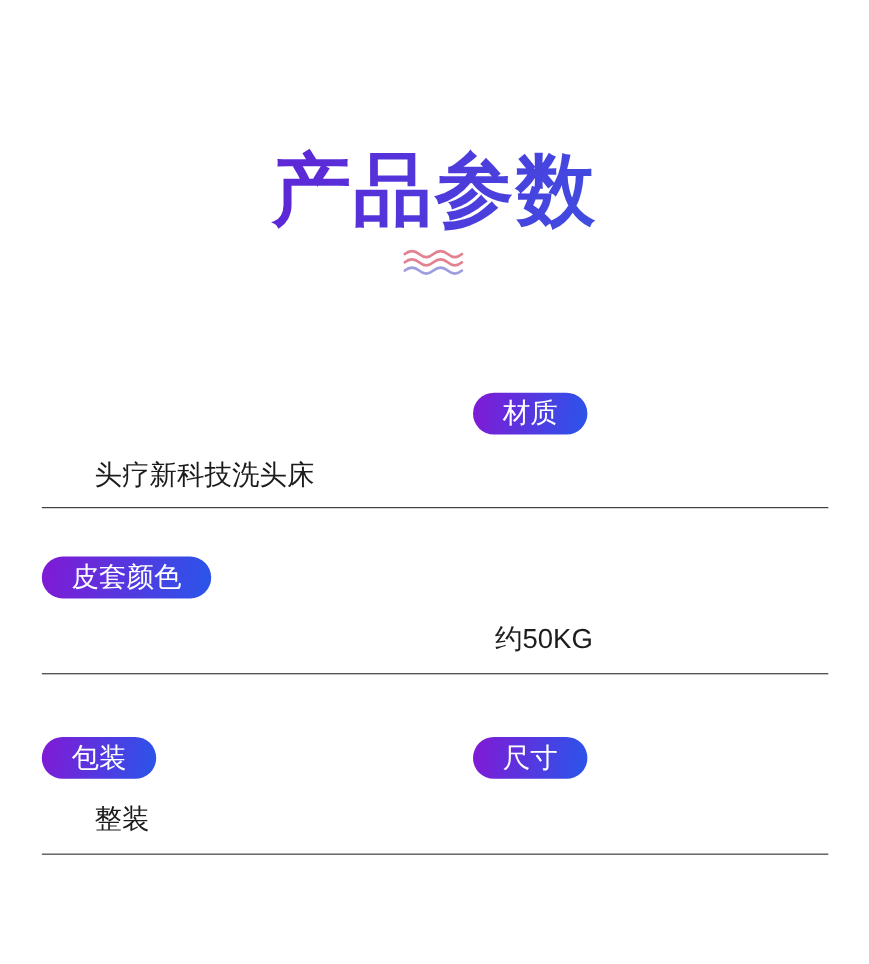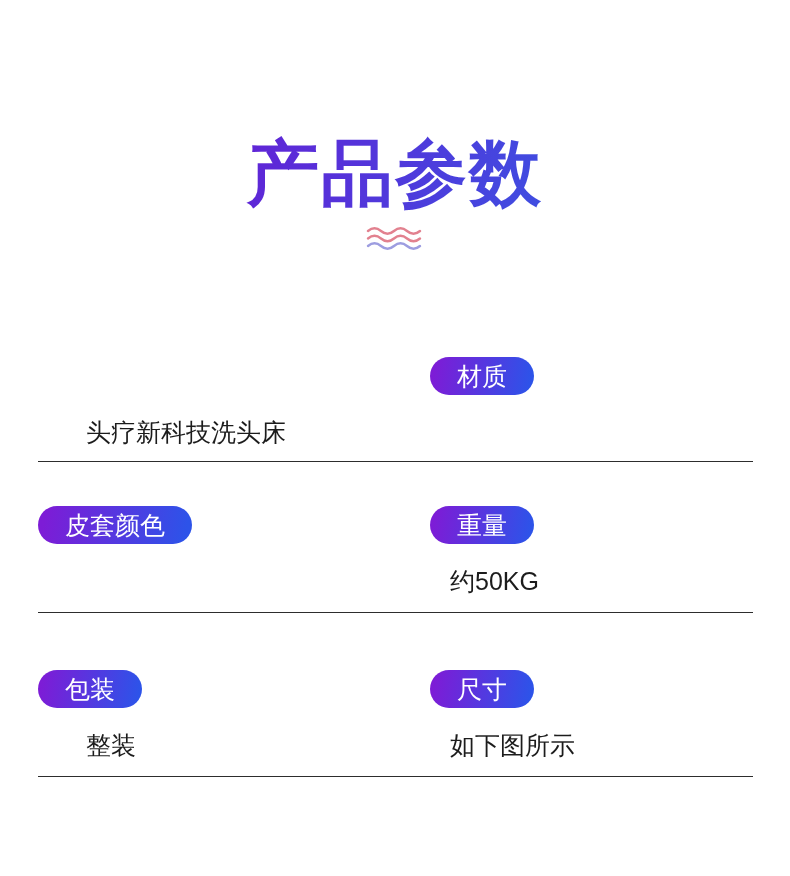--- a/index.html
+++ b/index.html
@@ -108,23 +108,21 @@
       <path d="M3 12.5 q6.5 -5.5 13 0 t13 0 t13 0 t13 0" fill="none" stroke="#e2818f" stroke-width="2.4" stroke-linecap="round"></path>
       <path d="M3 20 q6.5 -5.5 13 0 t13 0 t13 0 t13 0" fill="none" stroke="#9d9de0" stroke-width="2.4" stroke-linecap="round"></path>
     </svg>
   </div>
 
   <div class="spec-pill col-r pill-r1">材质</div>
   <div class="spec-value vcol-l val-r1">头疗新科技洗头床</div>
   <div class="divider div-r1"></div>
 
   <div class="spec-pill col-l pill-r2">皮套颜色</div>
-  <div class="spec-pill col-r pill-r2">重量</div>
   <div class="spec-value vcol-r val-r2">约50KG</div>
   <div class="divider div-r2"></div>
 
   <div class="spec-pill col-l pill-r3">包装</div>
   <div class="spec-pill col-r pill-r3">尺寸</div>
   <div class="spec-value vcol-l val-r3">整装</div>
-  <div class="spec-value vcol-r val-r3">如下图所示</div>
   <div class="divider div-r3"></div>
 
 </div>
 
 </body></html>

